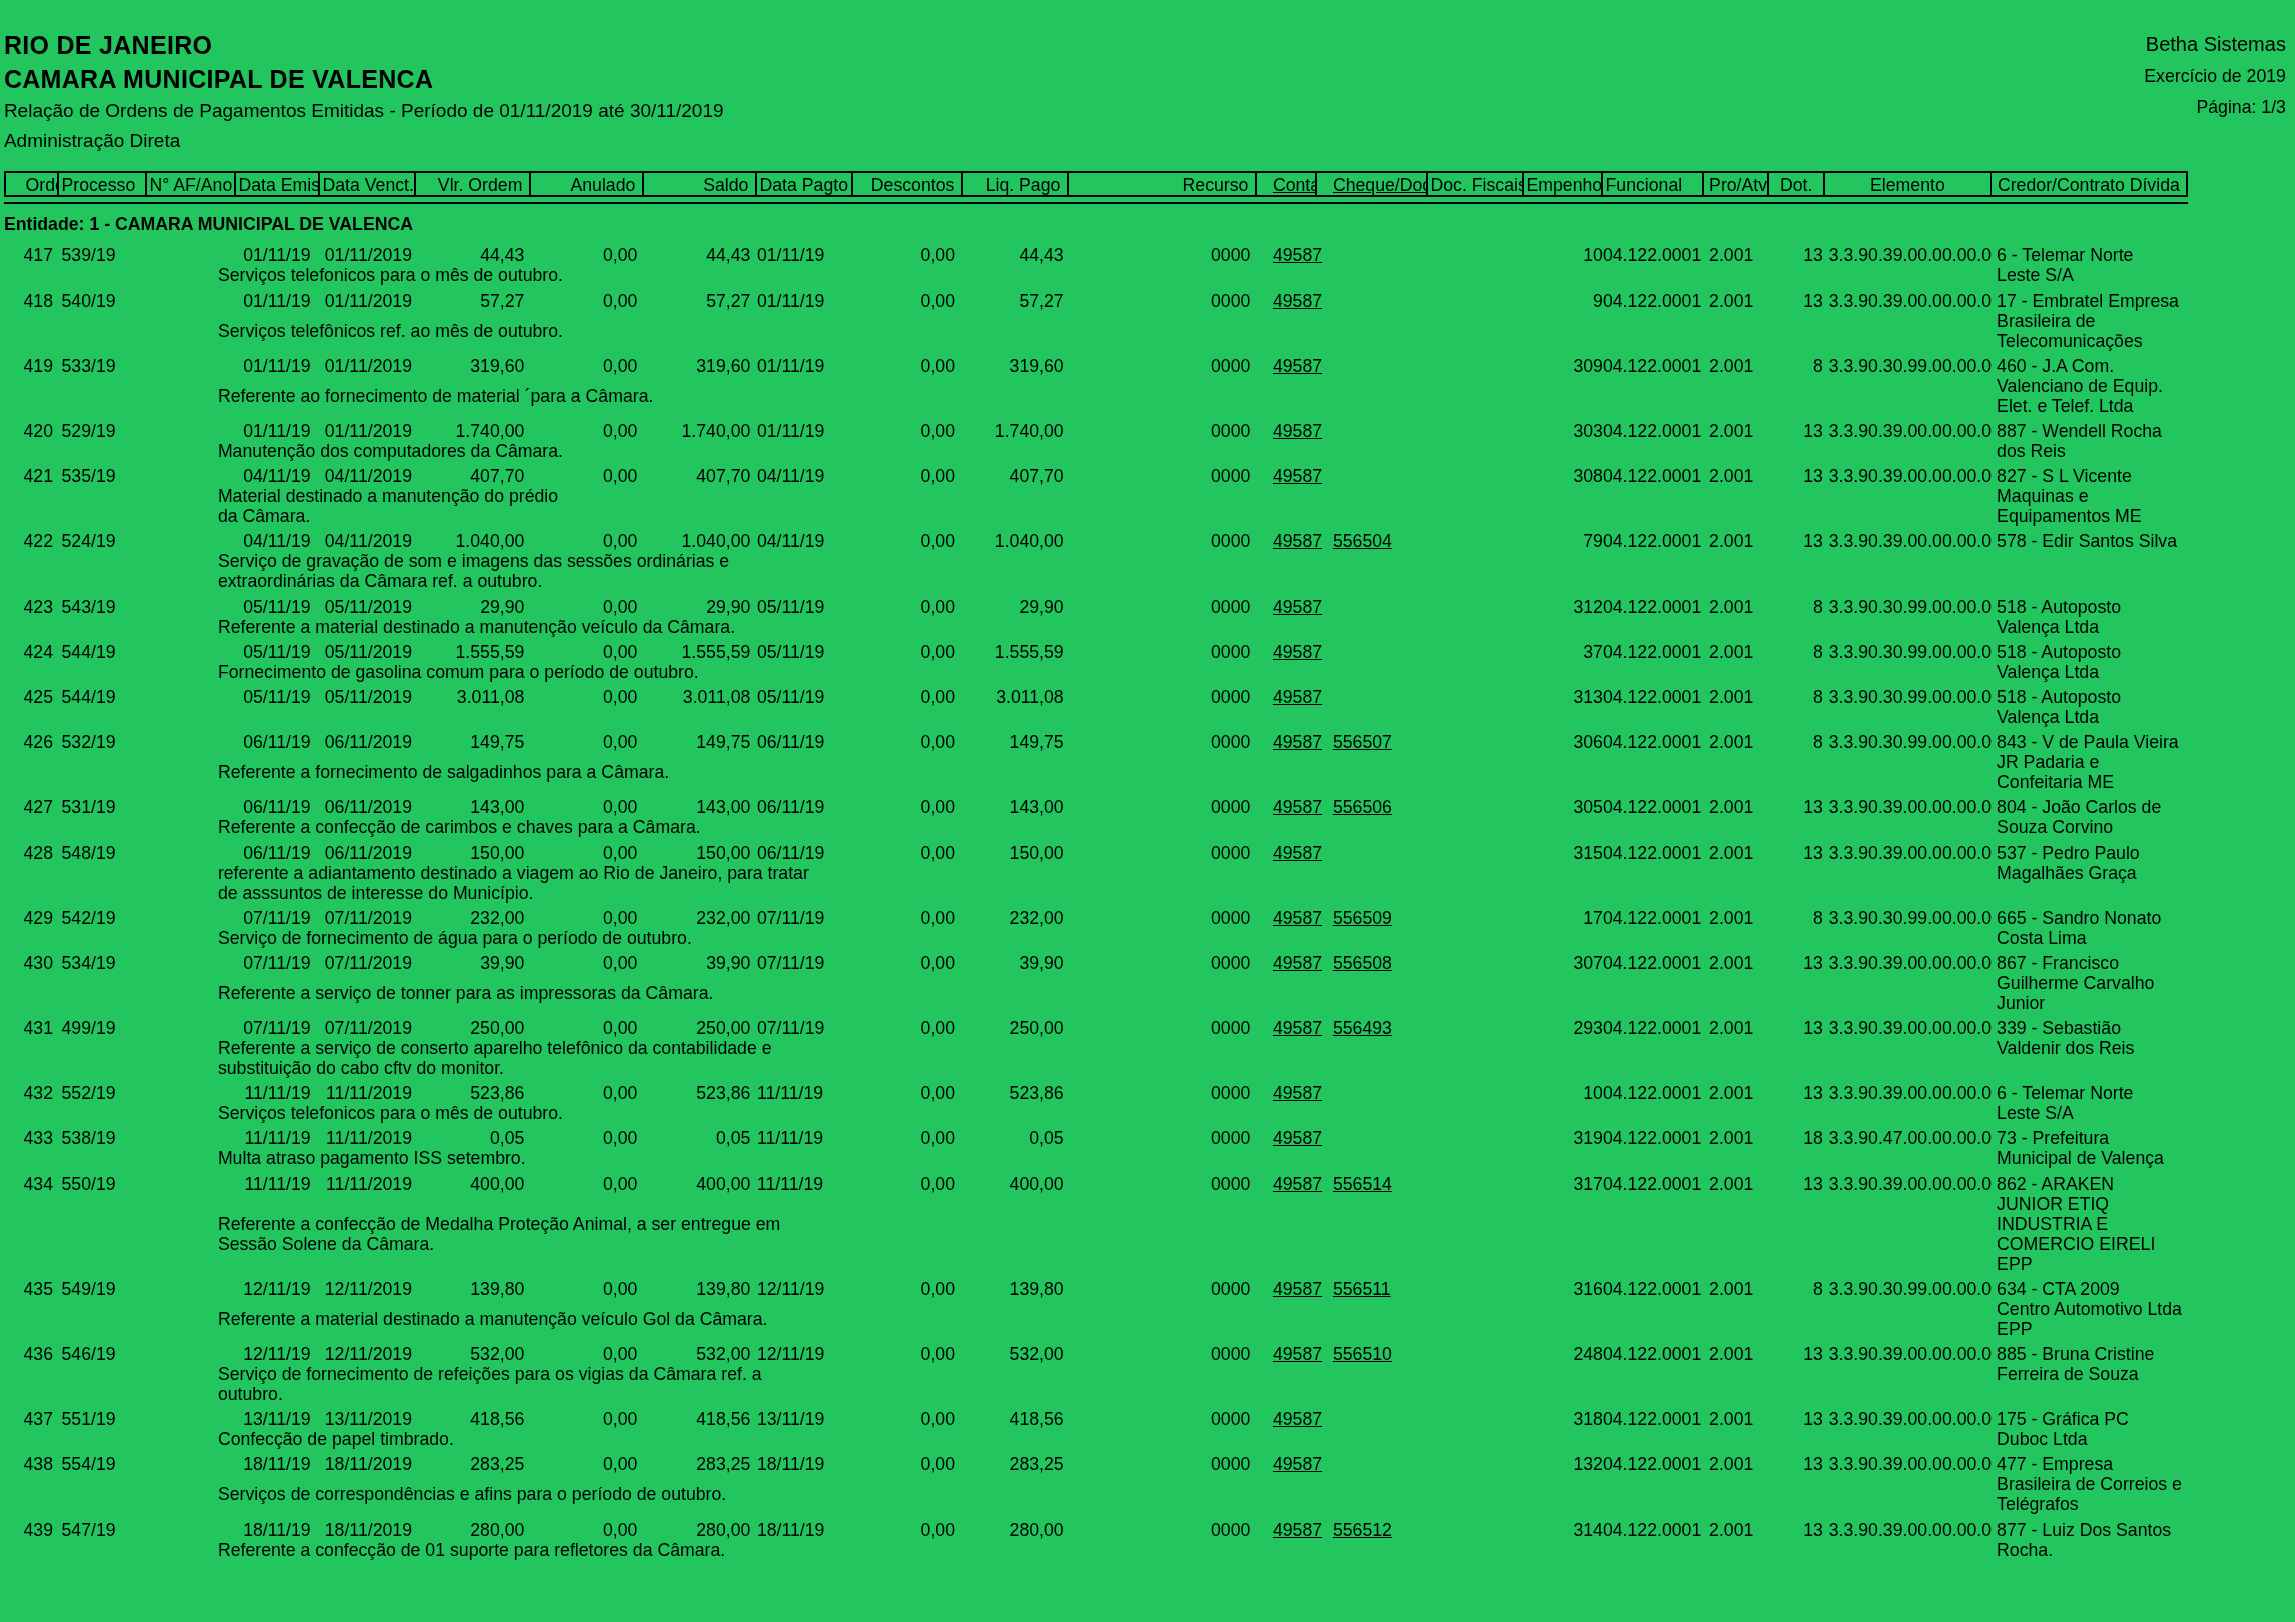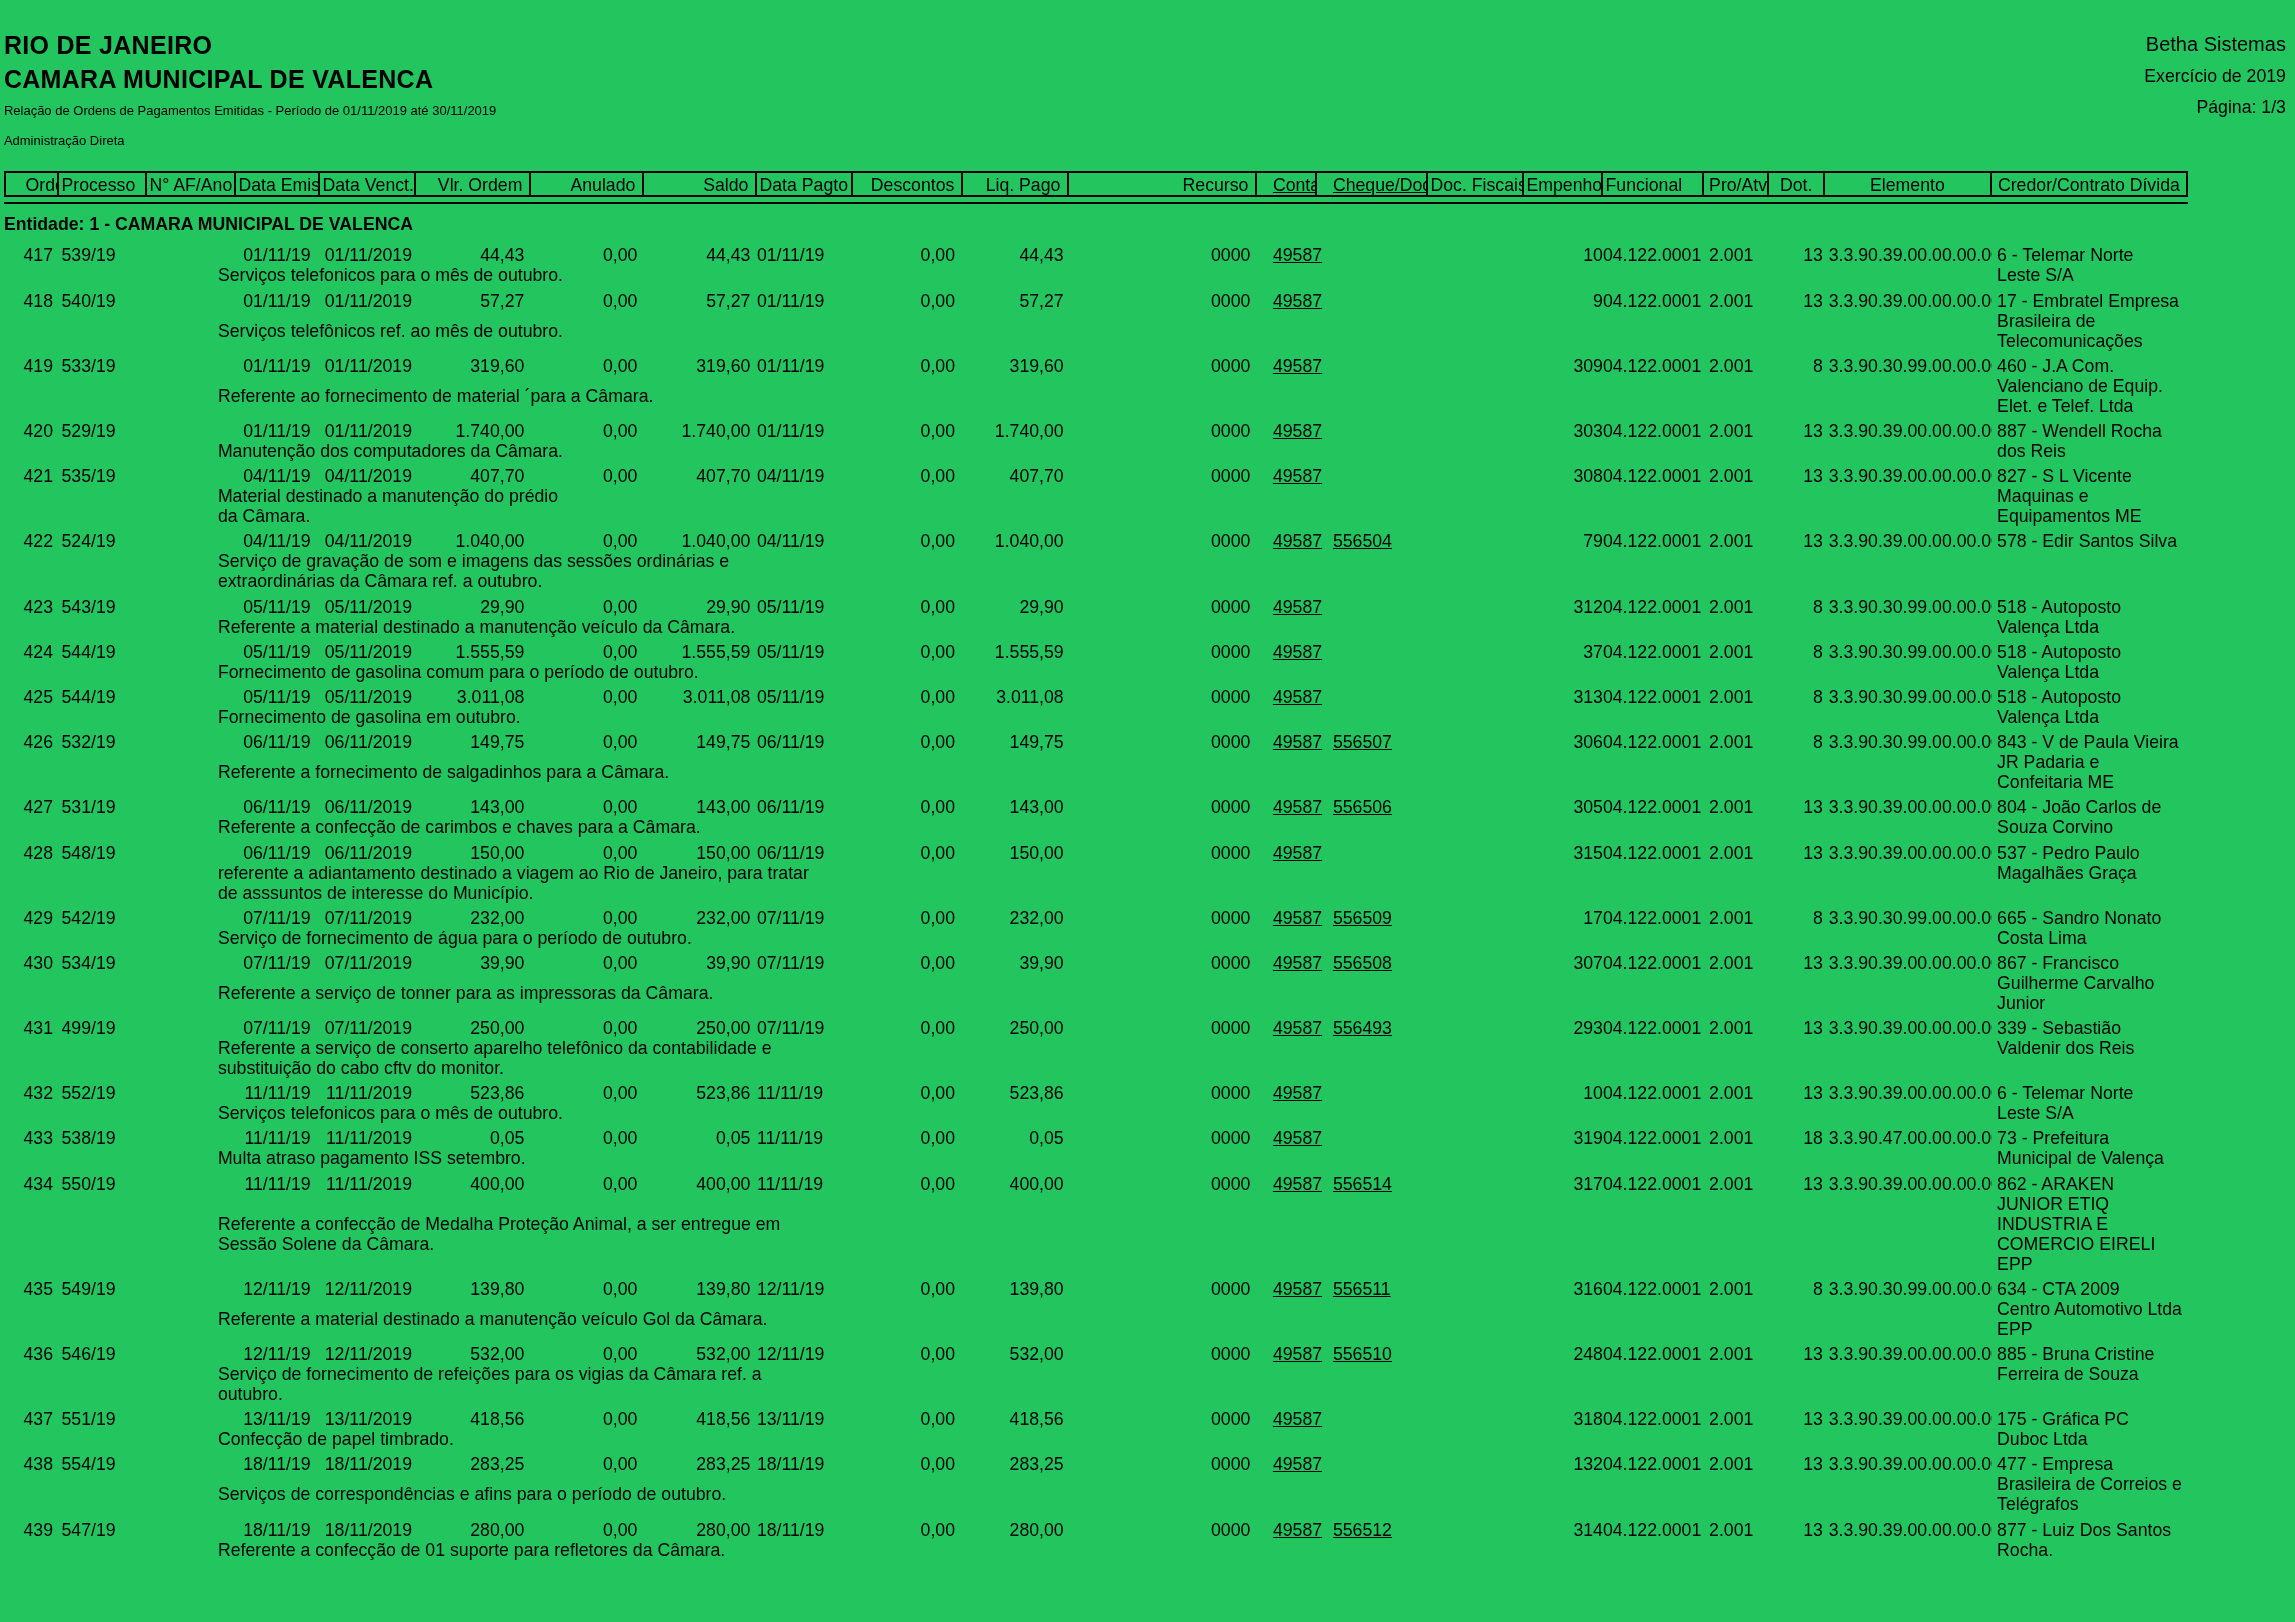--- a/index.html
+++ b/index.html
@@ -10,21 +10,21 @@
     font-family:"Liberation Sans","DejaVu Sans",sans-serif;
     overflow:hidden;
     box-sizing:border-box;
     padding:27.5px 6.5px 0 3.9px;
   }
   
   .rep-header{display:flex;justify-content:space-between;align-items:flex-start;}
   .rep-header .left .line1,
   .rep-header .left .line2{font-size:25px;font-weight:bold;line-height:34px;letter-spacing:0.3px;}
   .rep-header .left .line3,
-  .rep-header .left .line4{font-size:13px;line-height:30px;}
+  .rep-header .left .line4{font-size:19px;line-height:30px;}
   .rep-header .right{text-align:right;padding-right:2.6px;}
   .rep-header .right .vendor{font-size:20px;line-height:33px;margin-left:17px;}
   .rep-header .right .exercise,
   .rep-header .right .pageno{font-size:17.7px;line-height:31px;}
 
   
   :root{
     --cols:55px 88px 89px 84px 96px 115px 113px 113px 96px 110px 106px 188px 60px 111px 96px 79px 101px 65px 56px 167px 196px;
   }
   .thead{
@@ -350,21 +350,20 @@
         <div class="dcell c13">49587</div>
         <div class="dcell c14"></div>
         <div class="dcell c15"></div>
         <div class="dcell c16">313</div>
         <div class="dcell c17">04.122.0001</div>
         <div class="dcell c18">2.001</div>
         <div class="dcell c19">8</div>
         <div class="dcell c20">3.3.90.30.99.00.00.00</div>
         <div class="credor">518 - Autoposto
 Valença Ltda</div>
-        <div class="desc">Fornecimento de gasolina em outubro.</div>
       </div>
       <div class="record">
         <div class="dcell c1">426</div>
         <div class="dcell c2">532/19</div>
         <div class="dcell c3"></div>
         <div class="dcell c4">06/11/19</div>
         <div class="dcell c5">06/11/2019</div>
         <div class="dcell c6">149,75</div>
         <div class="dcell c7">0,00</div>
         <div class="dcell c8">149,75</div>

